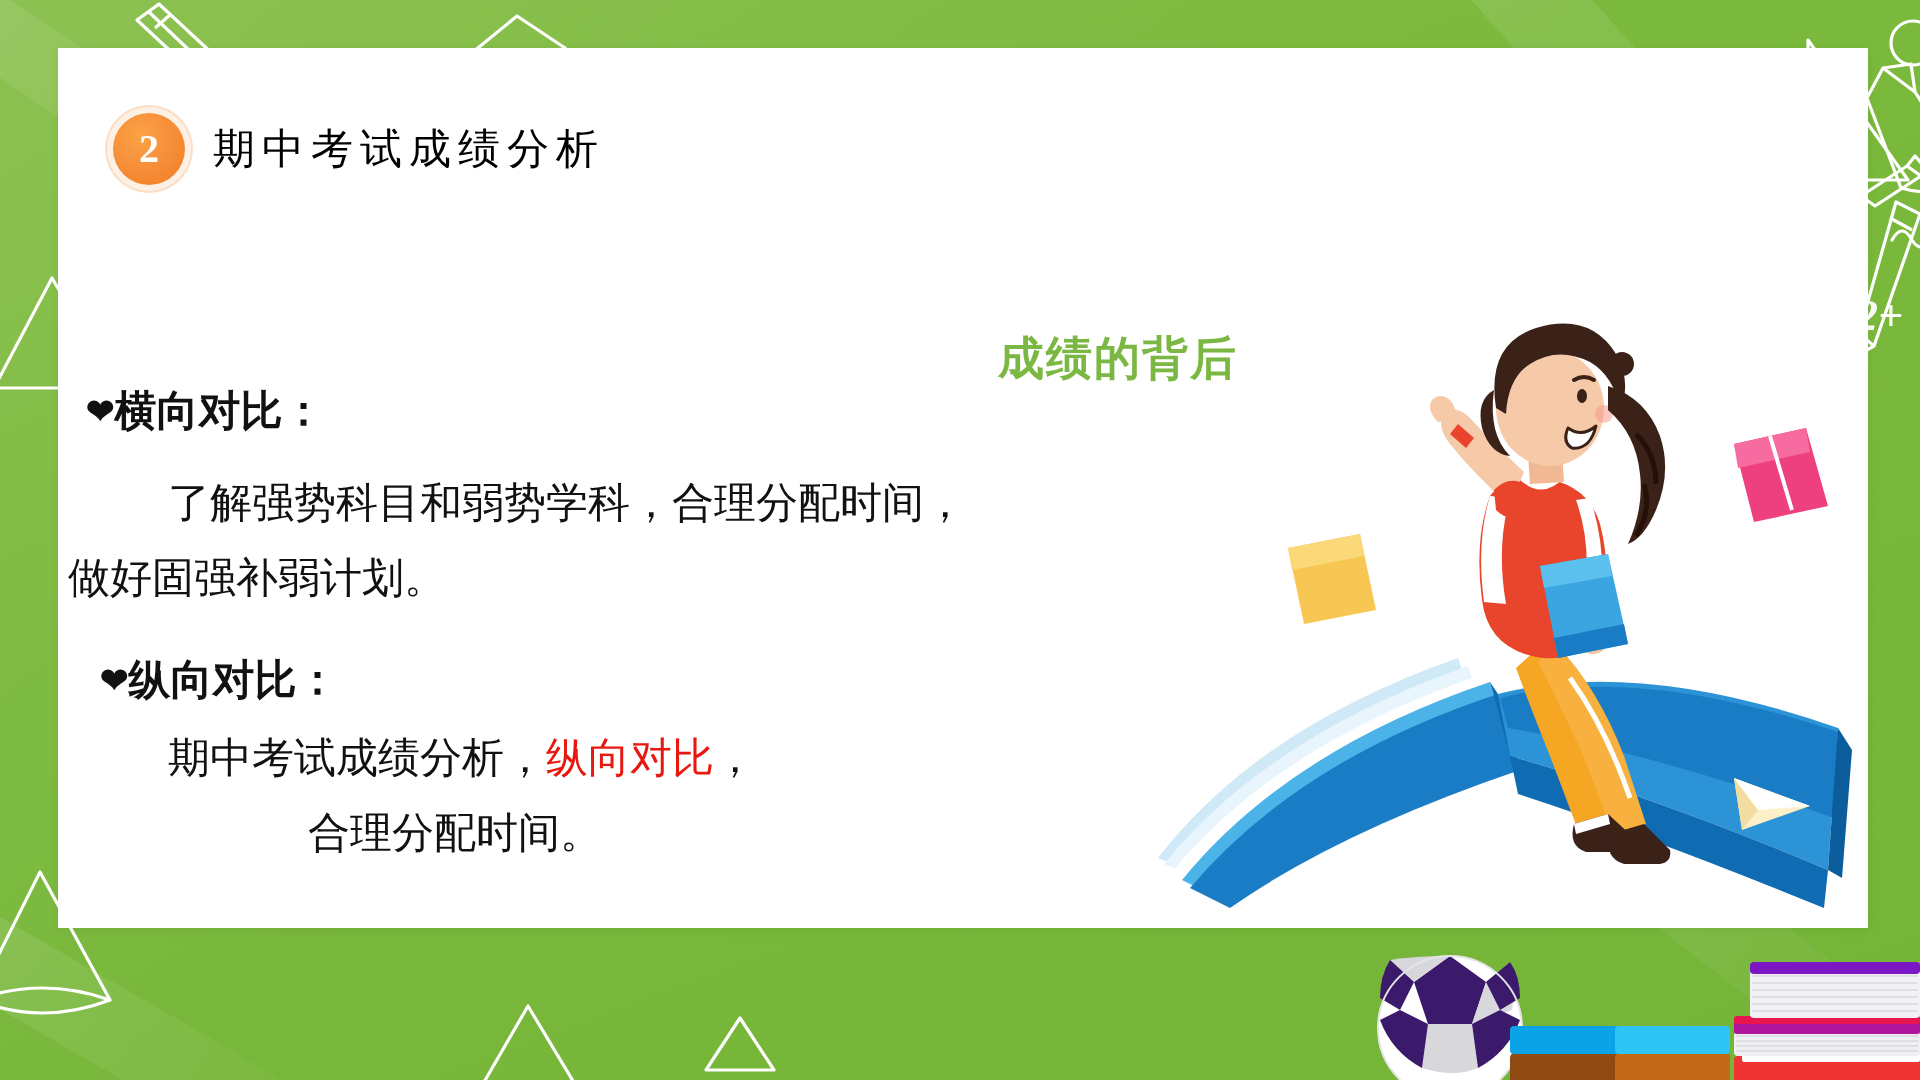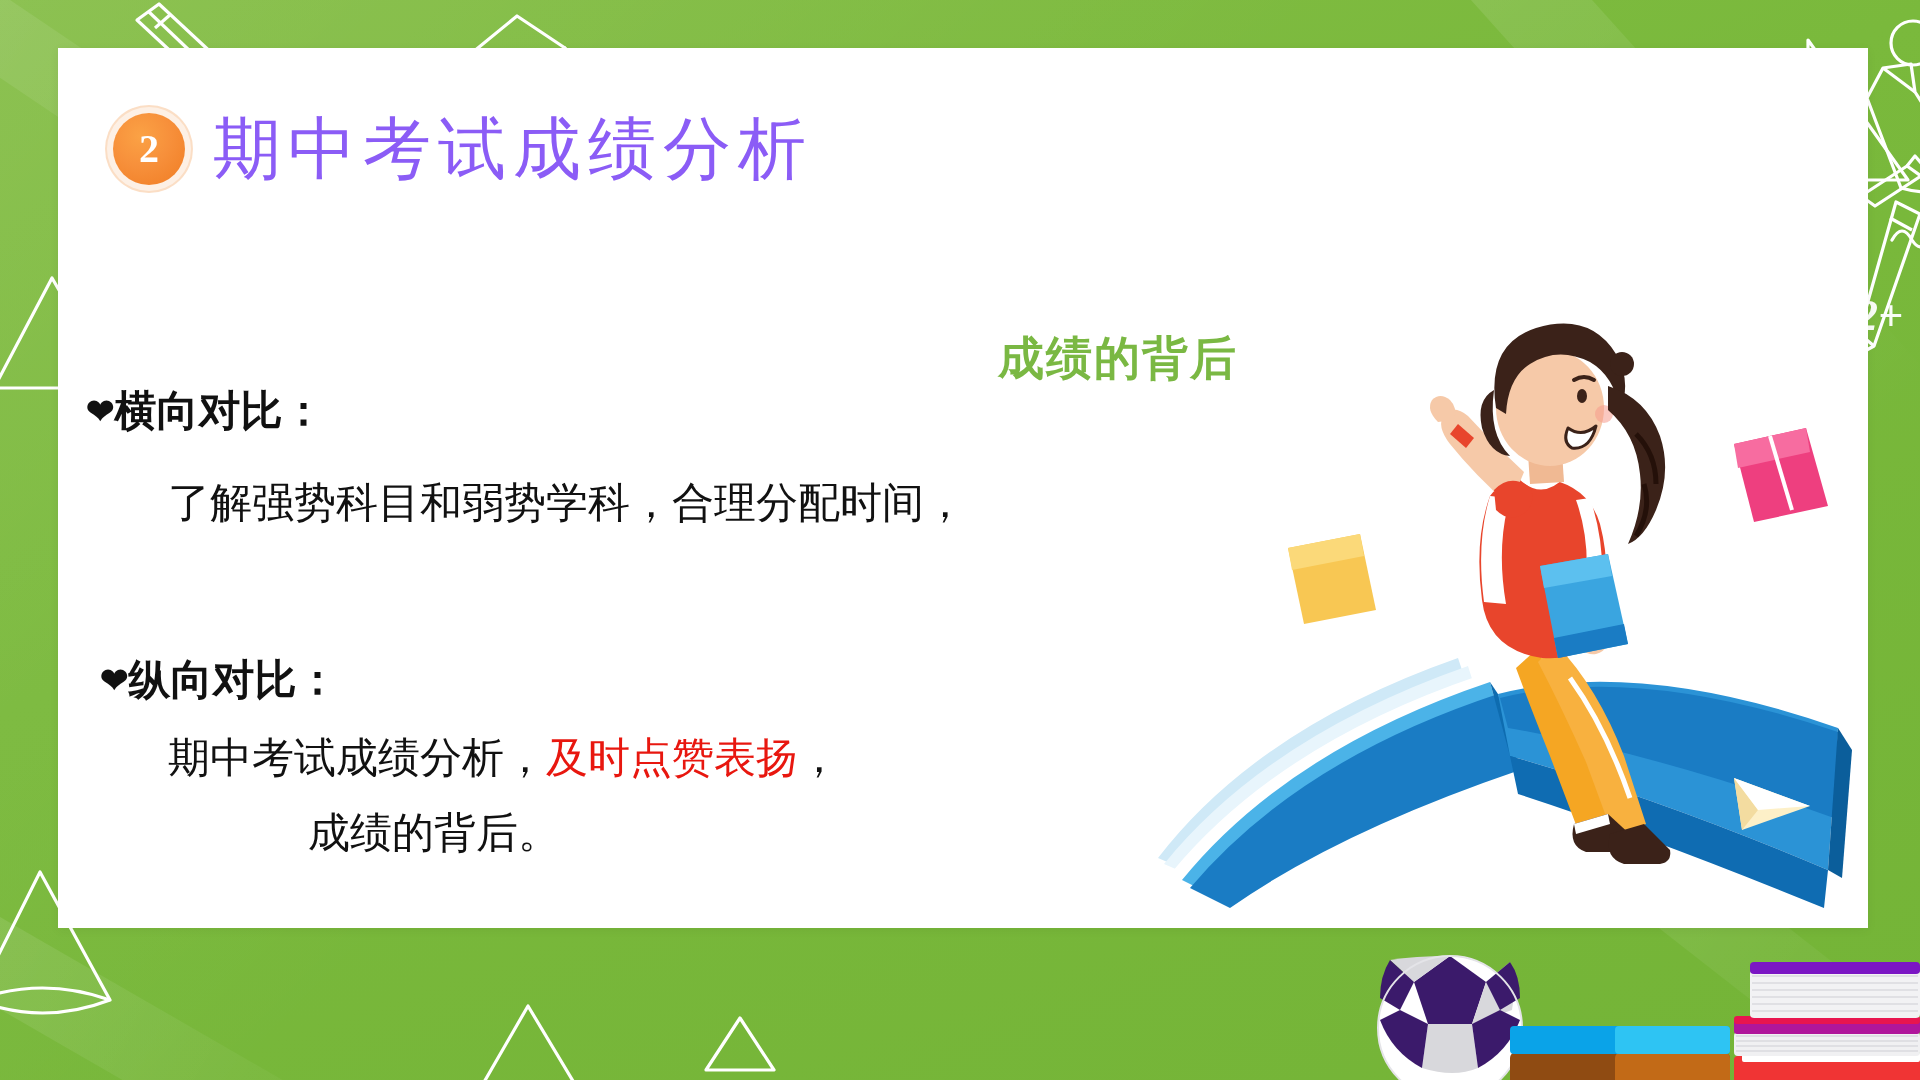--- a/index.html
+++ b/index.html
@@ -36,21 +36,21 @@
   #heading{position:absolute;left:55px;top:65px;display:flex;align-items:center;}
   #num-badge{
     position:relative;width:72px;height:72px;border-radius:50%;
     background:radial-gradient(circle at 38% 32%,#fba245 0%,#f7903b 45%,#f07c23 100%);
     box-shadow:0 0 0 6px rgba(255,255,255,.55),0 0 0 8px rgba(244,160,90,.35);
     display:flex;align-items:center;justify-content:center;
     color:#fff;font-size:40px;font-weight:bold;line-height:1;
     font-family:"Liberation Serif",serif;
   }
   #heading-text{
-    margin-left:28px;color:#8b5cf6;font-size:68px;letter-spacing:7px;
+    margin-left:28px;color:#000000;font-size:42px;letter-spacing:7px;
     font-weight:500;line-height:1;white-space:nowrap;
     font-family:"DejaVu Sans",sans-serif;
   }
 
   
   #subtitle{
     position:absolute;left:0;top:280px;width:1180px;text-align:right;
     color:#7ab843;font-size:46px;font-weight:bold;letter-spacing:2px;
     font-family:"DejaVu Sans",sans-serif;
   }
@@ -172,28 +172,29 @@
       </div>
       <div id="heading-text">期中考试成绩分析</div>
     </div>
 
     <div id="subtitle">成绩的背后</div>
 
     <div class="bullet" id="b1">
       <span class="heart">❤</span><span>横向对比：</span>
     </div>
     <div class="para" id="p1a">了解强势科目和弱势学科，合理分配时间，</div>
+    <div class="para" id="p1b">做好固强补弱计划。</div>
 
     <div class="bullet" id="b2">
       <span class="heart">❤</span><span>纵向对比：</span>
     </div>
     <div class="para" id="p2a">
-      <span>期中考试成绩分析，</span><span class="red">及时点赞表扬</span><span>，</span>
-    </div>
-    <div class="para" id="p2b">成绩的背后。</div>
+      <span>期中考试成绩分析，</span><span class="red">纵向对比</span><span>，</span>
+    </div>
+    <div class="para" id="p2b">合理分配时间。</div>
 
     <svg id="illus" viewBox="0 0 740 680" fill="none">
 
       <path d="M20 600 Q120 470 320 400 L330 430 Q140 500 48 612 Z" fill="#cfe9f7"></path>
       <path d="M26 606 Q130 478 330 408 L340 440 Q150 512 54 618 Z" fill="#e8f5fc"></path>
       <path d="M34 614 Q140 486 340 418 L352 452 Q160 522 62 626 Z" fill="#ffffff"></path>
 
       <path d="M44 622 Q150 492 352 424 L372 498 Q188 562 80 640 Z" fill="#4bb3e8"></path>
       <path d="M52 630 Q160 502 360 436 L382 512 Q200 574 92 650 Z" fill="#1a7cc4"></path>
 

